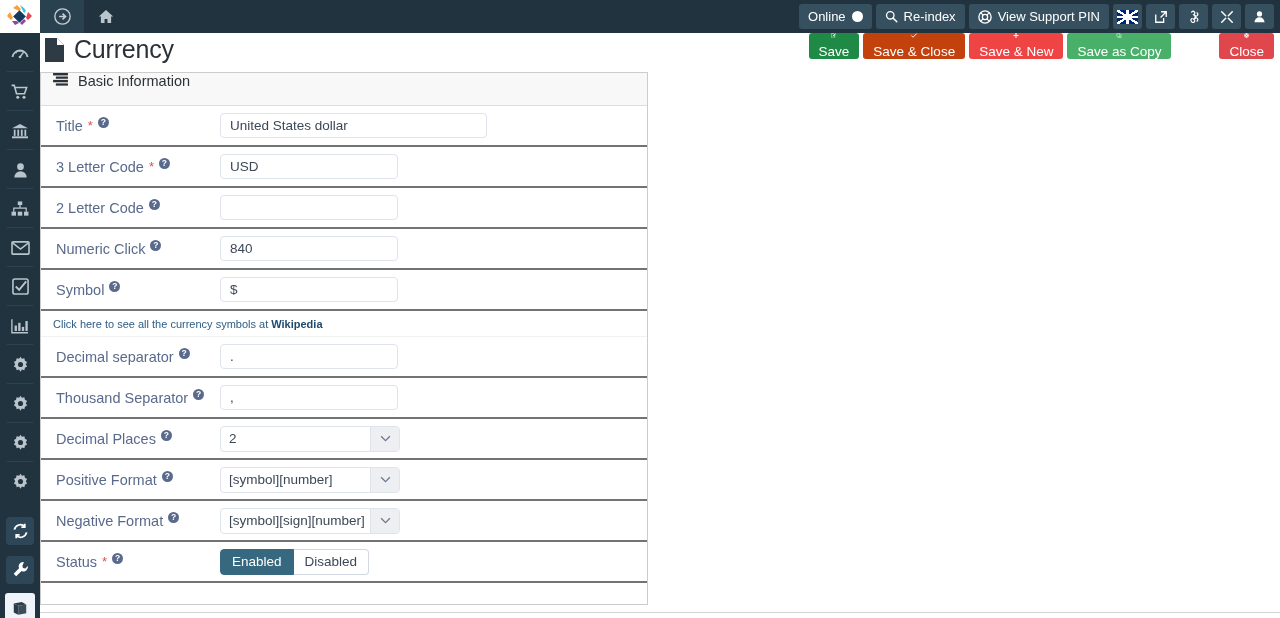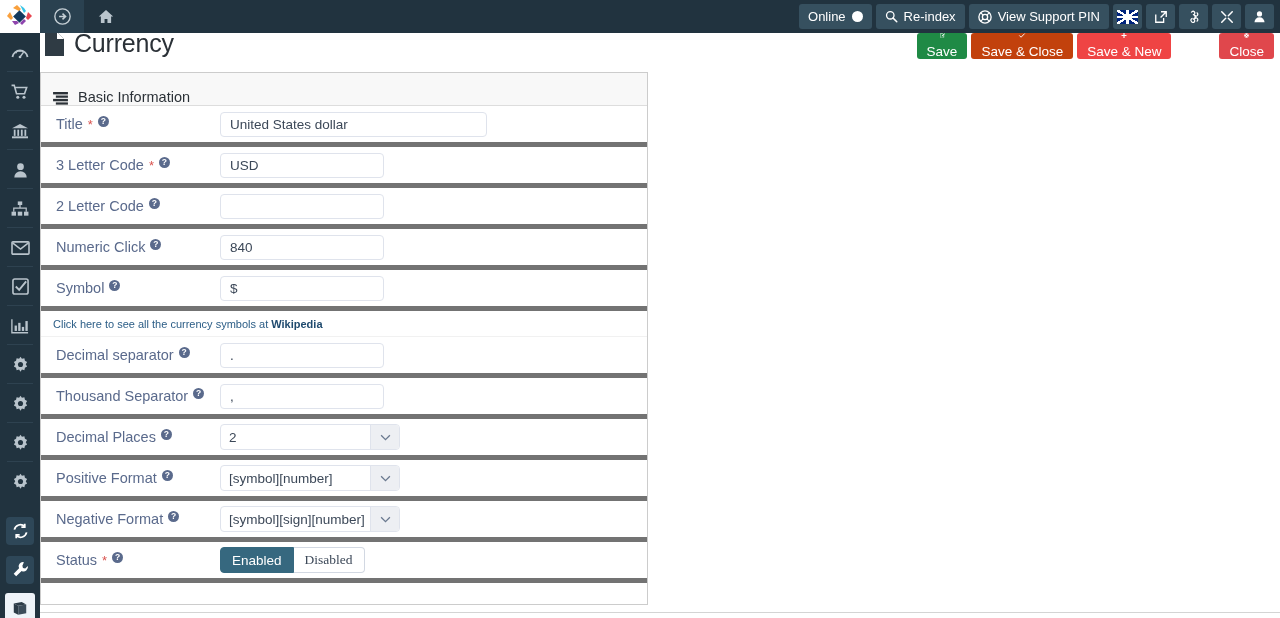--- a/index.html
+++ b/index.html
@@ -97,21 +97,21 @@
     display: flex; align-items: center; justify-content: center;
     border-radius: 4px;
   }
   .side-item.soft .chip { background: #2e4758; }
   .side-item.active .chip { background: #eef4f9; color: #21333f; width: 30px; height: 31px; border-radius: 3px; }
   .side-item.active { color: #2b3b47; }
   .side-gap { height: 10px; }
 
   
   #page-head {
-    position: absolute; left: 40px; top: 27px;
+    position: absolute; left: 40px; top: 33px;
     width: 1116px; height: 33px;
     display: flex; align-items: center;
   }
   #page-title {
     display: flex; align-items: center; gap: 9px;
     padding-left: 4px;
     font-size: 25px;
     color: #2b3137;
     letter-spacing: -0.2px;
   }
@@ -143,30 +143,30 @@
     position: absolute; left: 40px; top: 72px;
     width: 608px; height: 533px;
     background: #ffffff;
     border: 1px solid #cccccc;
     overflow: hidden;
   }
   #panel-head {
     height: 33px;
     background: #f8f8f8;
     border-bottom: 1px solid #dddddd;
-    display: flex; align-items: flex-end; gap: 10px;
+    display: flex; align-items: flex-start; gap: 10px;
     padding-left: 12px;
     font-size: 14.5px;
     color: #2b3137;
   }
   #form { padding: 0; }
   .row {
     display: flex; align-items: center;
     height: 41px;
-    border-bottom: 5px solid #737373;
+    border-bottom: 2px solid #737373;
     padding-left: 15px;
   }
   .lbl {
     width: 164px;
     flex: 0 0 164px;
     font-size: 14.5px;
     color: #5a6a8c;
     display: flex; align-items: center; gap: 5px;
     white-space: nowrap;
   }
@@ -183,21 +183,21 @@
     border: 1px solid #dfe3ec;
     border-radius: 4px;
     background: #ffffff;
     font-size: 13.5px;
     color: #3c4858;
     padding: 0 9px;
     font-family: "Liberation Sans", sans-serif;
     outline: none;
   }
   input.w-wide { width: 267px; }
-  input.w-mid  { width: 164px; }
+  input.w-mid  { width: 178px; }
   .sel-wrap {
     display: flex; align-items: stretch;
     width: 180px; height: 26px;
     border: 1px solid #dfe3ec;
     border-radius: 4px;
     overflow: hidden;
     background: #ffffff;
   }
   .sel-wrap .sel-val {
     flex: 1 1 auto;
@@ -229,21 +229,21 @@
     height: 26px;
     padding: 0 11px;
     display: flex; align-items: center;
     font-size: 13.5px;
     border: 1px solid #d2d8e2;
     background: #ffffff;
     color: #3c4858;
     font-family: "Liberation Sans", sans-serif;
   }
   .bg-btn:first-child { border-radius: 4px 0 0 4px; }
-  .bg-btn:last-child  { border-radius: 0 4px 4px 0; border-left: none; font-family: Liberation Serif, serif; }
+  .bg-btn:last-child  { border-radius: 0 4px 4px 0; border-left: none; }
   .bg-btn.on { background: #36687f; color: #ffffff; border-color: #36687f; }
 
   #bottom-rule {
     position: absolute; left: 40px; top: 612px;
     width: 1240px; height: 1px; background: #d4d4d4;
   }
 </style>
 </head>
 <body>
 
@@ -482,20 +482,27 @@
       <path d="M1 6.4 L5.6 11 L15 1.4" fill="none" stroke="#ffffff" stroke-width="2.4"></path>
     </svg>
     <span>Save &amp; Close</span>
   </button>
   <button class="tbtn savenew">
     <svg width="12" height="12" viewBox="0 0 14 14">
       <path d="M5.4 0 h3.2 v5.4 H14 v3.2 H8.6 V14 H5.4 V8.6 H0 V5.4 h5.4 Z" fill="#ffffff"></path>
     </svg>
     <span>Save &amp; New</span>
   </button>
+  <button class="tbtn savecopy">
+    <svg width="12" height="13" viewBox="0 0 14 15">
+      <rect x="0.8" y="0.8" width="8.4" height="10.4" rx="1" fill="none" stroke="#ffffff" stroke-width="1.5"></rect>
+      <path d="M4.6 13.6 h8.4 V3.8" fill="none" stroke="#ffffff" stroke-width="1.5"></path>
+    </svg>
+    <span>Save as Copy</span>
+  </button>
   <button class="tbtn close">
     <svg width="13" height="13" viewBox="0 0 16 16">
       <circle cx="8" cy="8" r="7.2" fill="#ffffff"></circle>
       <path d="M5 5 L11 11 M11 5 L5 11" stroke="#e0474c" stroke-width="2" stroke-linecap="round"></path>
     </svg>
     <span>Close</span>
   </button>
 </div>
 
 <div id="panel">

